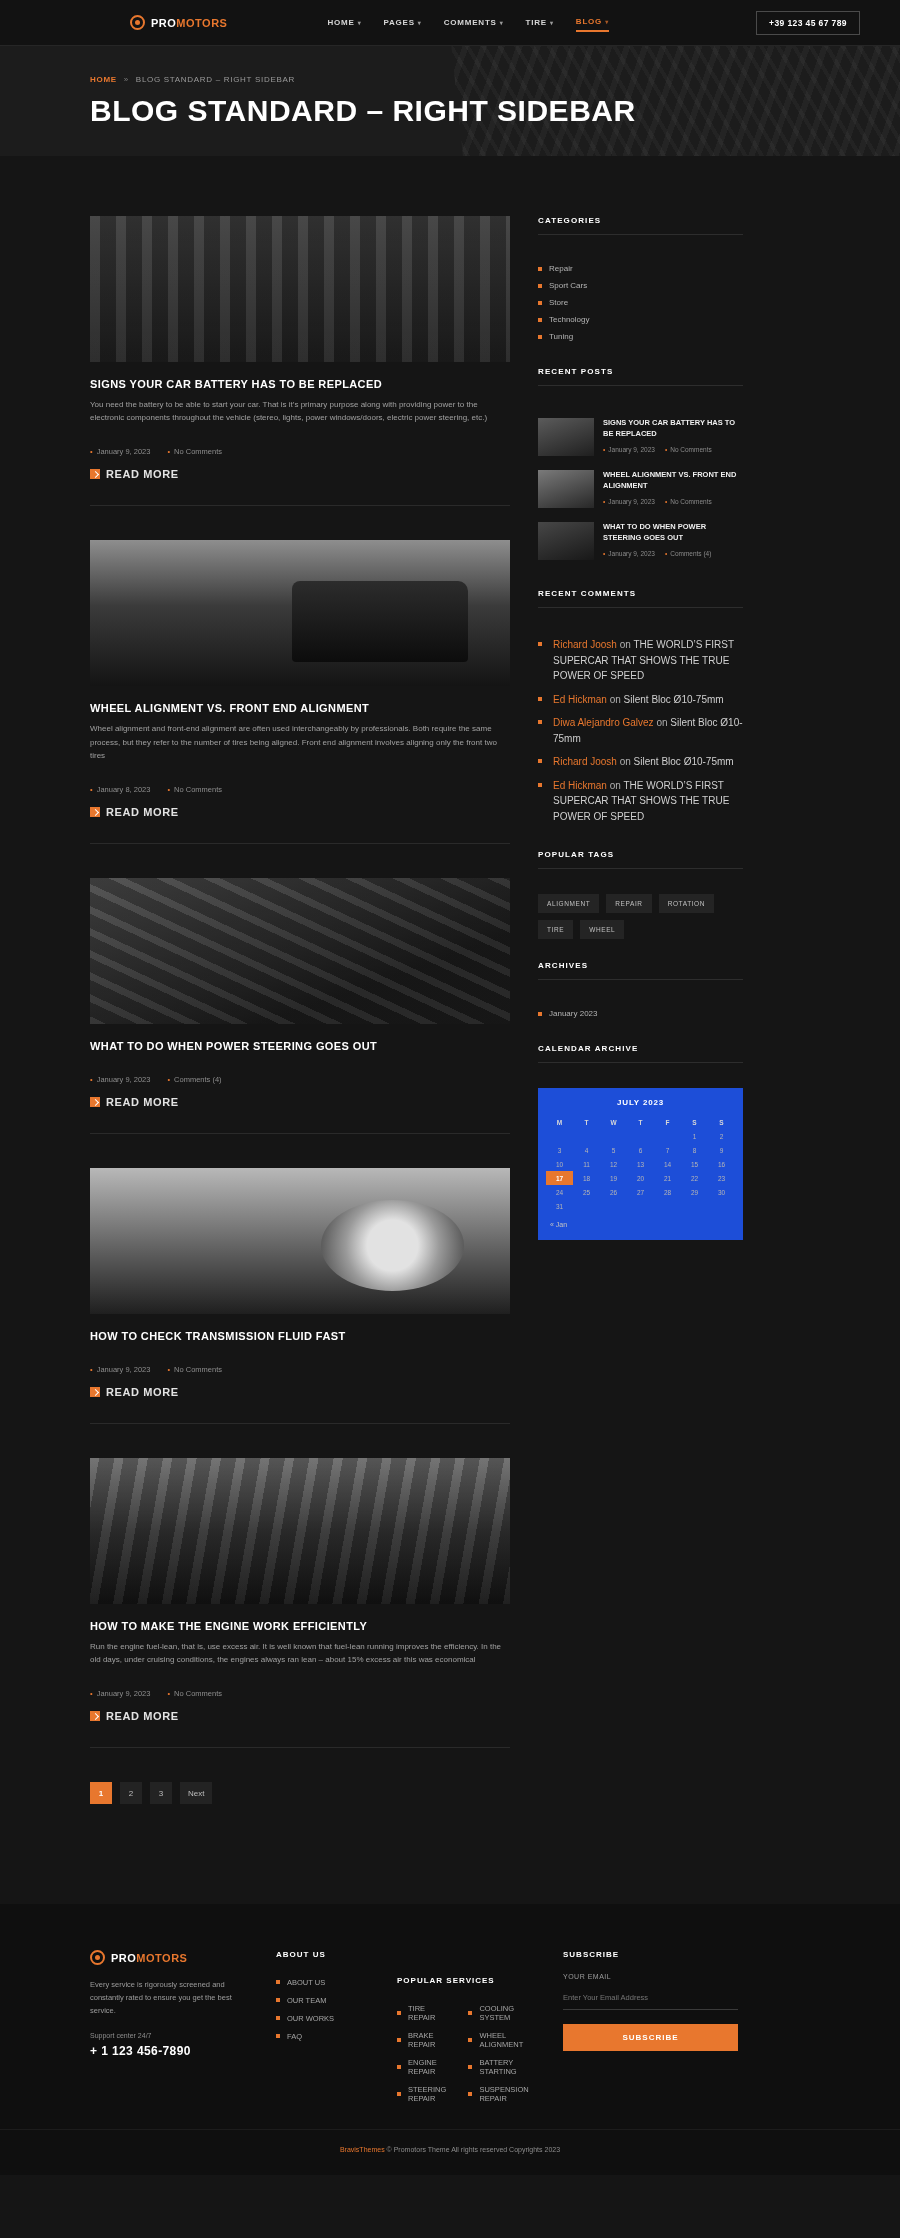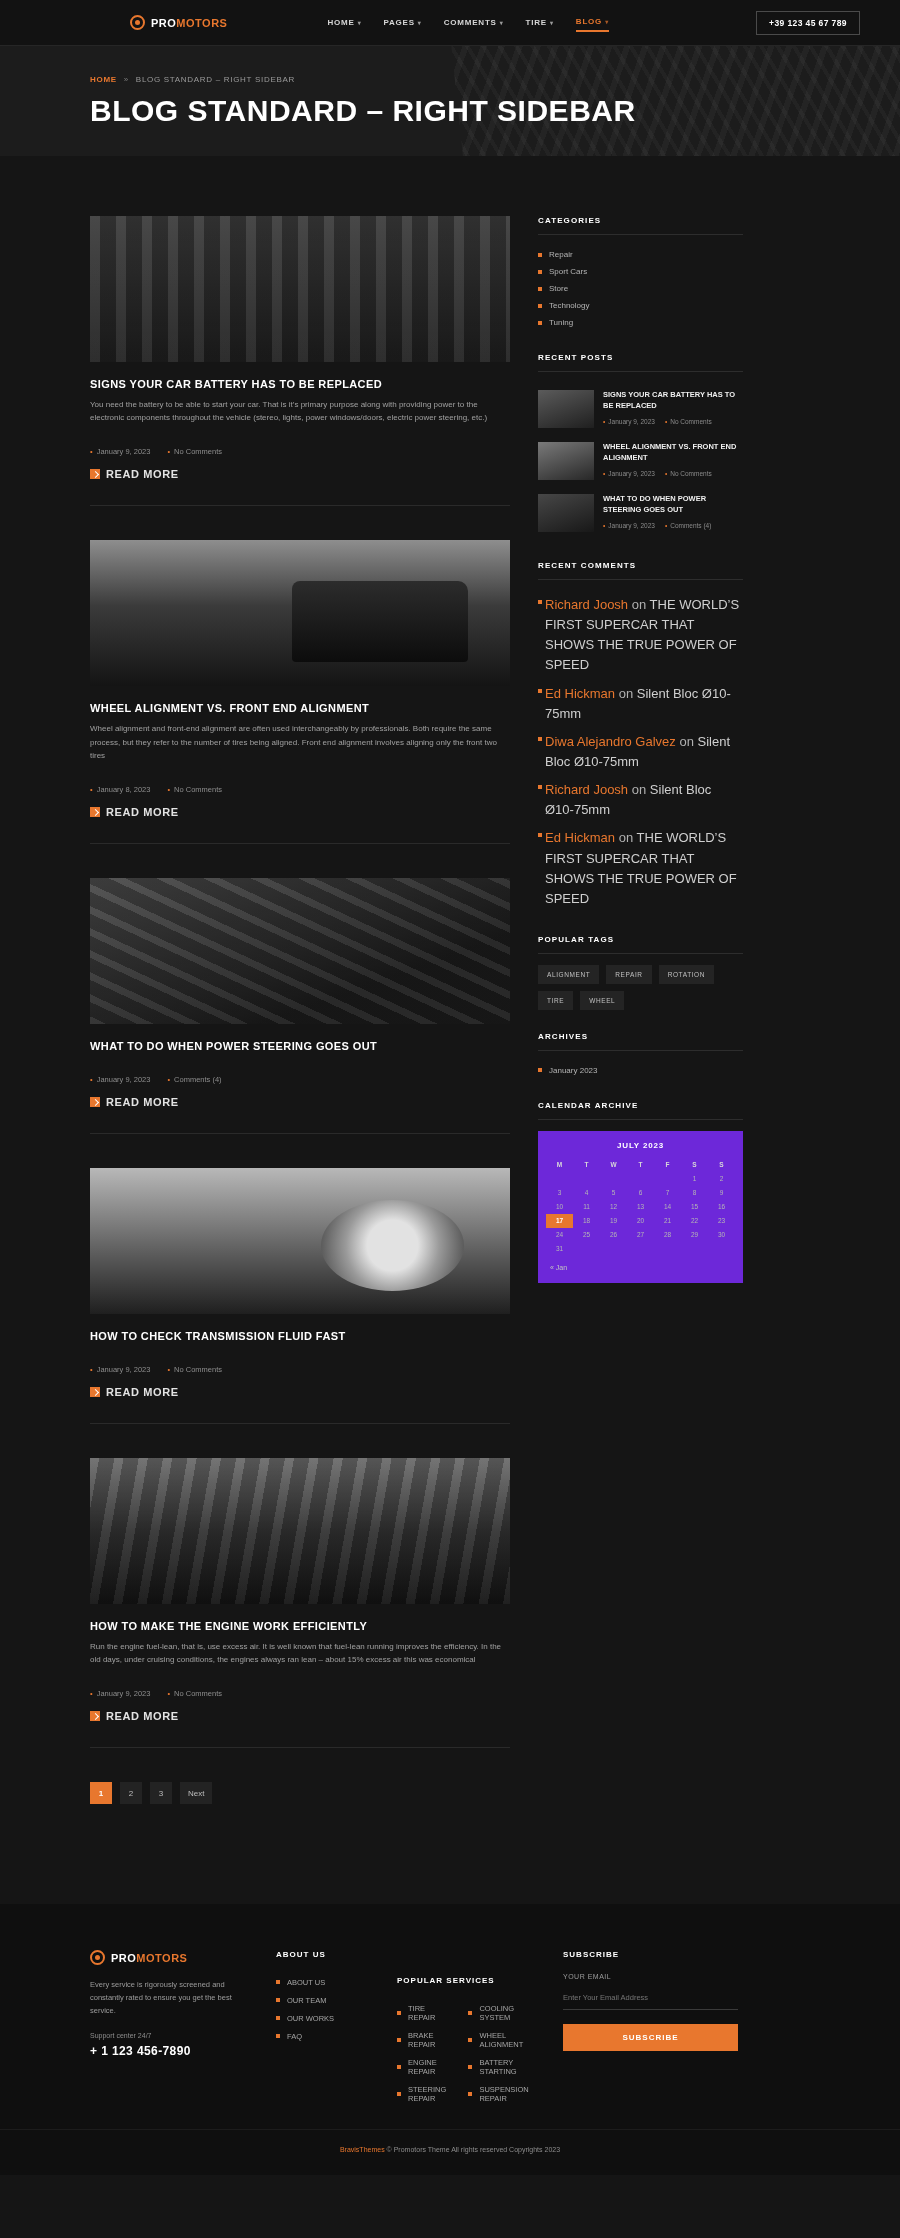--- a/index.html
+++ b/index.html
@@ -119,46 +119,46 @@
     font-size: 8px; display: flex; align-items: center; justify-content: center;
     padding: 0 8px;
   }
   .page-btn.active { background: #e8772e; color: #fff; font-weight: bold; }
 
   
   .widget { margin-bottom: 22px; }
   .widget-title {
     font-size: 8px; font-weight: bold; letter-spacing: 1.1px; color: #fff;
     text-transform: uppercase; padding-bottom: 9px; border-bottom: 1px solid #2d2d2d;
-    margin-bottom: 11px;
+    margin-bottom: 25px;
   }
   .cat-item {
     display: flex; align-items: center; gap: 7px; font-size: 8px; color: #b4b4b4;
     padding: 4px 0;
   }
   .bullet { width:4px; height:4px; background:#e8772e; display:inline-block; flex:none; }
 
   .rp-item { display: flex; gap: 9px; padding: 7px 0; }
   .rp-thumb { width: 56px; height: 38px; background:#2f2f2f; flex:none; }
   .rp-title { font-size: 7.5px; font-weight: bold; color: #efefef; line-height: 1.45; text-transform: uppercase; }
   .rp-meta { font-size: 6.5px; color:#8a8a8a; margin-top: 6px; display:flex; gap: 10px; }
   .rp-meta .dot { color:#e8772e; margin-right:3px; }
 
-  .comment-item { display:flex; gap:3px; font-size: 13px; color:#b0b0b0; line-height:1.55; padding: 4px 0; }
+  .comment-item { display:flex; gap:11px; font-size: 10px; color:#b0b0b0; line-height:1.55; padding: 4px 0; }
   .comment-item .who { color:#e8772e; }
   .comment-item .what { color:#cfcfcf; }
 
   .tags { display:flex; flex-wrap: wrap; gap: 7px; }
   .tag {
     background:#242424; color:#c0c0c0; font-size:6.5px; letter-spacing:.6px;
     padding: 6px 9px; text-transform: uppercase;
   }
 
   
-  .cal-wrap { background:#6d28d9; padding: 10px 8px 12px 8px; }
+  .cal-wrap { background:#1d4ed8; padding: 10px 8px 12px 8px; }
   .cal-title { text-align:center; font-size:8px; font-weight:bold; color:#fff; letter-spacing:.8px; margin-bottom: 8px; }
   table.cal { width:100%; border-collapse: collapse; }
   table.cal th, table.cal td {
     font-size: 6.5px; color:#b5b5b5; text-align:center; padding: 3.5px 0; font-weight: normal;
   }
   table.cal th { color:#d8d8d8; font-weight:bold; }
   table.cal td.today { background:#e8772e; color:#fff; font-weight:bold; }
   .cal-nav { font-size:7px; color:#c3c3c3; margin-top:8px; padding-left:4px; }
 
   

